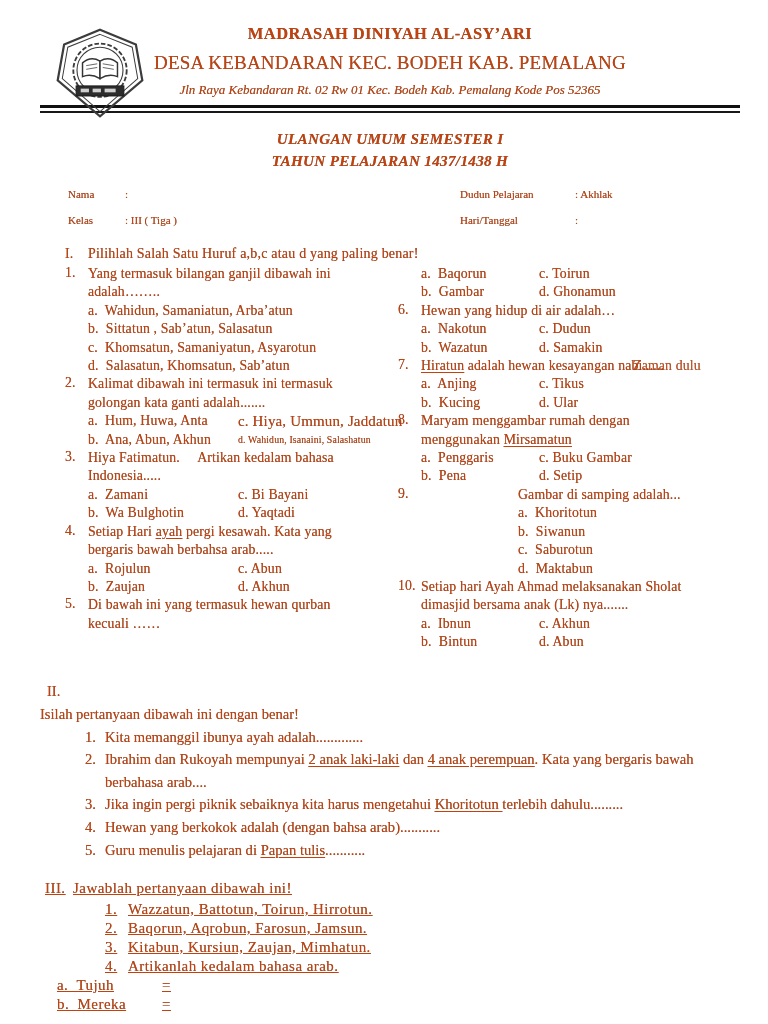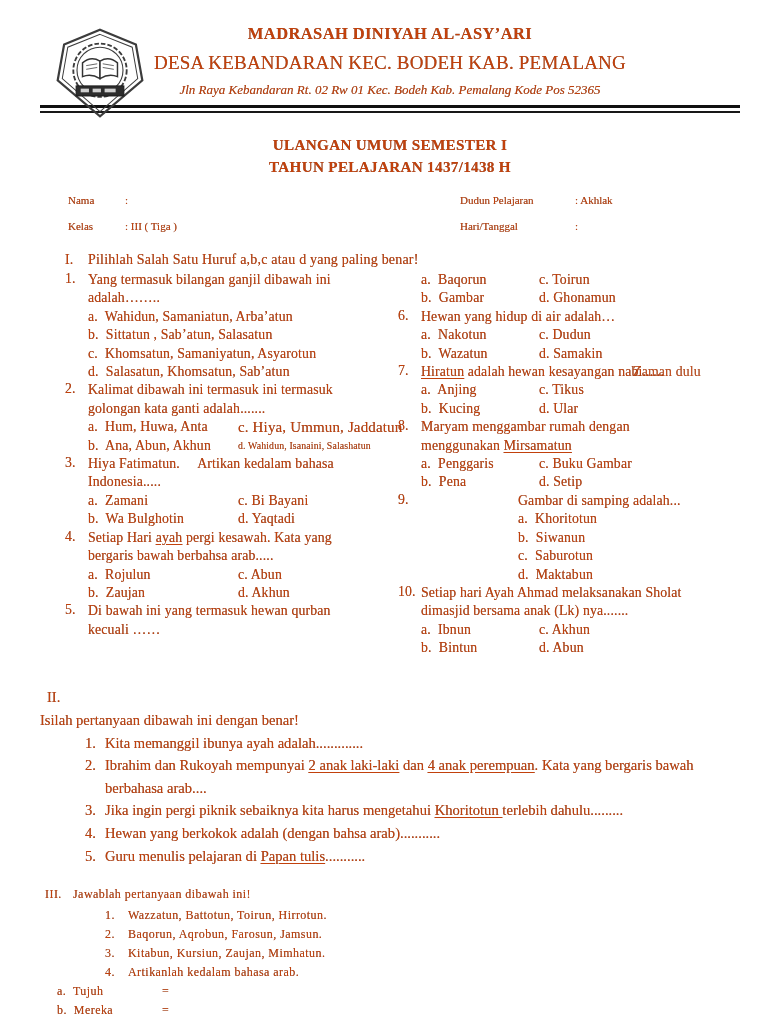--- a/index.html
+++ b/index.html
@@ -10,21 +10,21 @@
     text-shadow:0 0 .5px rgba(25,25,25,.55);
   }
   
   .logo{position:absolute;left:54px;top:26px;width:92px;height:94px;}
   .head{text-align:center;}
   .h1{font-size:16.5px;font-weight:bold;letter-spacing:.4px;}
   .h2{font-size:19px;font-weight:normal;margin-top:8px;letter-spacing:.2px;}
   .h3{font-size:13px;font-style:italic;margin-top:8px;}
   .rule{margin-top:7px;border-top:3.4px solid #101010;border-bottom:2px solid #181818;height:3px;}
   
-  .title{text-align:center;margin-top:21px;font-weight:bold;font-size:15.2px;line-height:22px;letter-spacing:.3px;}
+  .title{text-align:center;margin-top:15px;font-weight:bold;font-size:15.2px;line-height:22px;letter-spacing:.3px;font-style:italic;}
   
   .form{margin-top:9px;font-size:11px;}
   .frow{display:flex;line-height:26px;}
   .fl{width:57px;margin-left:28px;flex:none;}
   .fv{white-space:pre;}
   .fright{margin-left:auto;width:280px;display:flex;flex:none;}
   .frl{width:115px;flex:none;}
   
   .s1h{display:flex;margin-top:13px;font-size:14px;letter-spacing:.2px;}
   .s1n{width:23px;margin-left:25px;flex:none;}
@@ -45,21 +45,21 @@
   .q7t{position:relative;display:inline-block;}
   .art{position:absolute;left:46px;top:0;white-space:pre;opacity:.92;}
   
   .sec2{margin-top:28px;font-size:14.6px;}
   .s2h{display:flex;line-height:23px;flex-direction:column;}
   .s2n{width:26px;margin-left:7px;flex:none;}
   .s2i{display:flex;line-height:22.6px;}
   .s2in{width:20px;margin-left:45px;flex:none;}
   .s2b{flex:1;min-width:0;}
   
-  .sec3{margin-top:16px;font-size:12px;letter-spacing:.45px;}
+  .sec3{margin-top:16px;font-size:15px;letter-spacing:.45px;text-decoration:underline;}
   .s3h{display:flex;line-height:23px;}
   .s3n{width:28px;margin-left:5px;flex:none;}
   .s3i{display:flex;line-height:18.9px;}
   .s3in{width:23px;margin-left:65px;flex:none;}
   .s3b{flex:1;min-width:0;}
   .s3sub{display:flex;margin-left:17px;line-height:18.9px;}
   .s3sl{width:105px;flex:none;white-space:pre;}
 </style>
 </head>
 <body>

